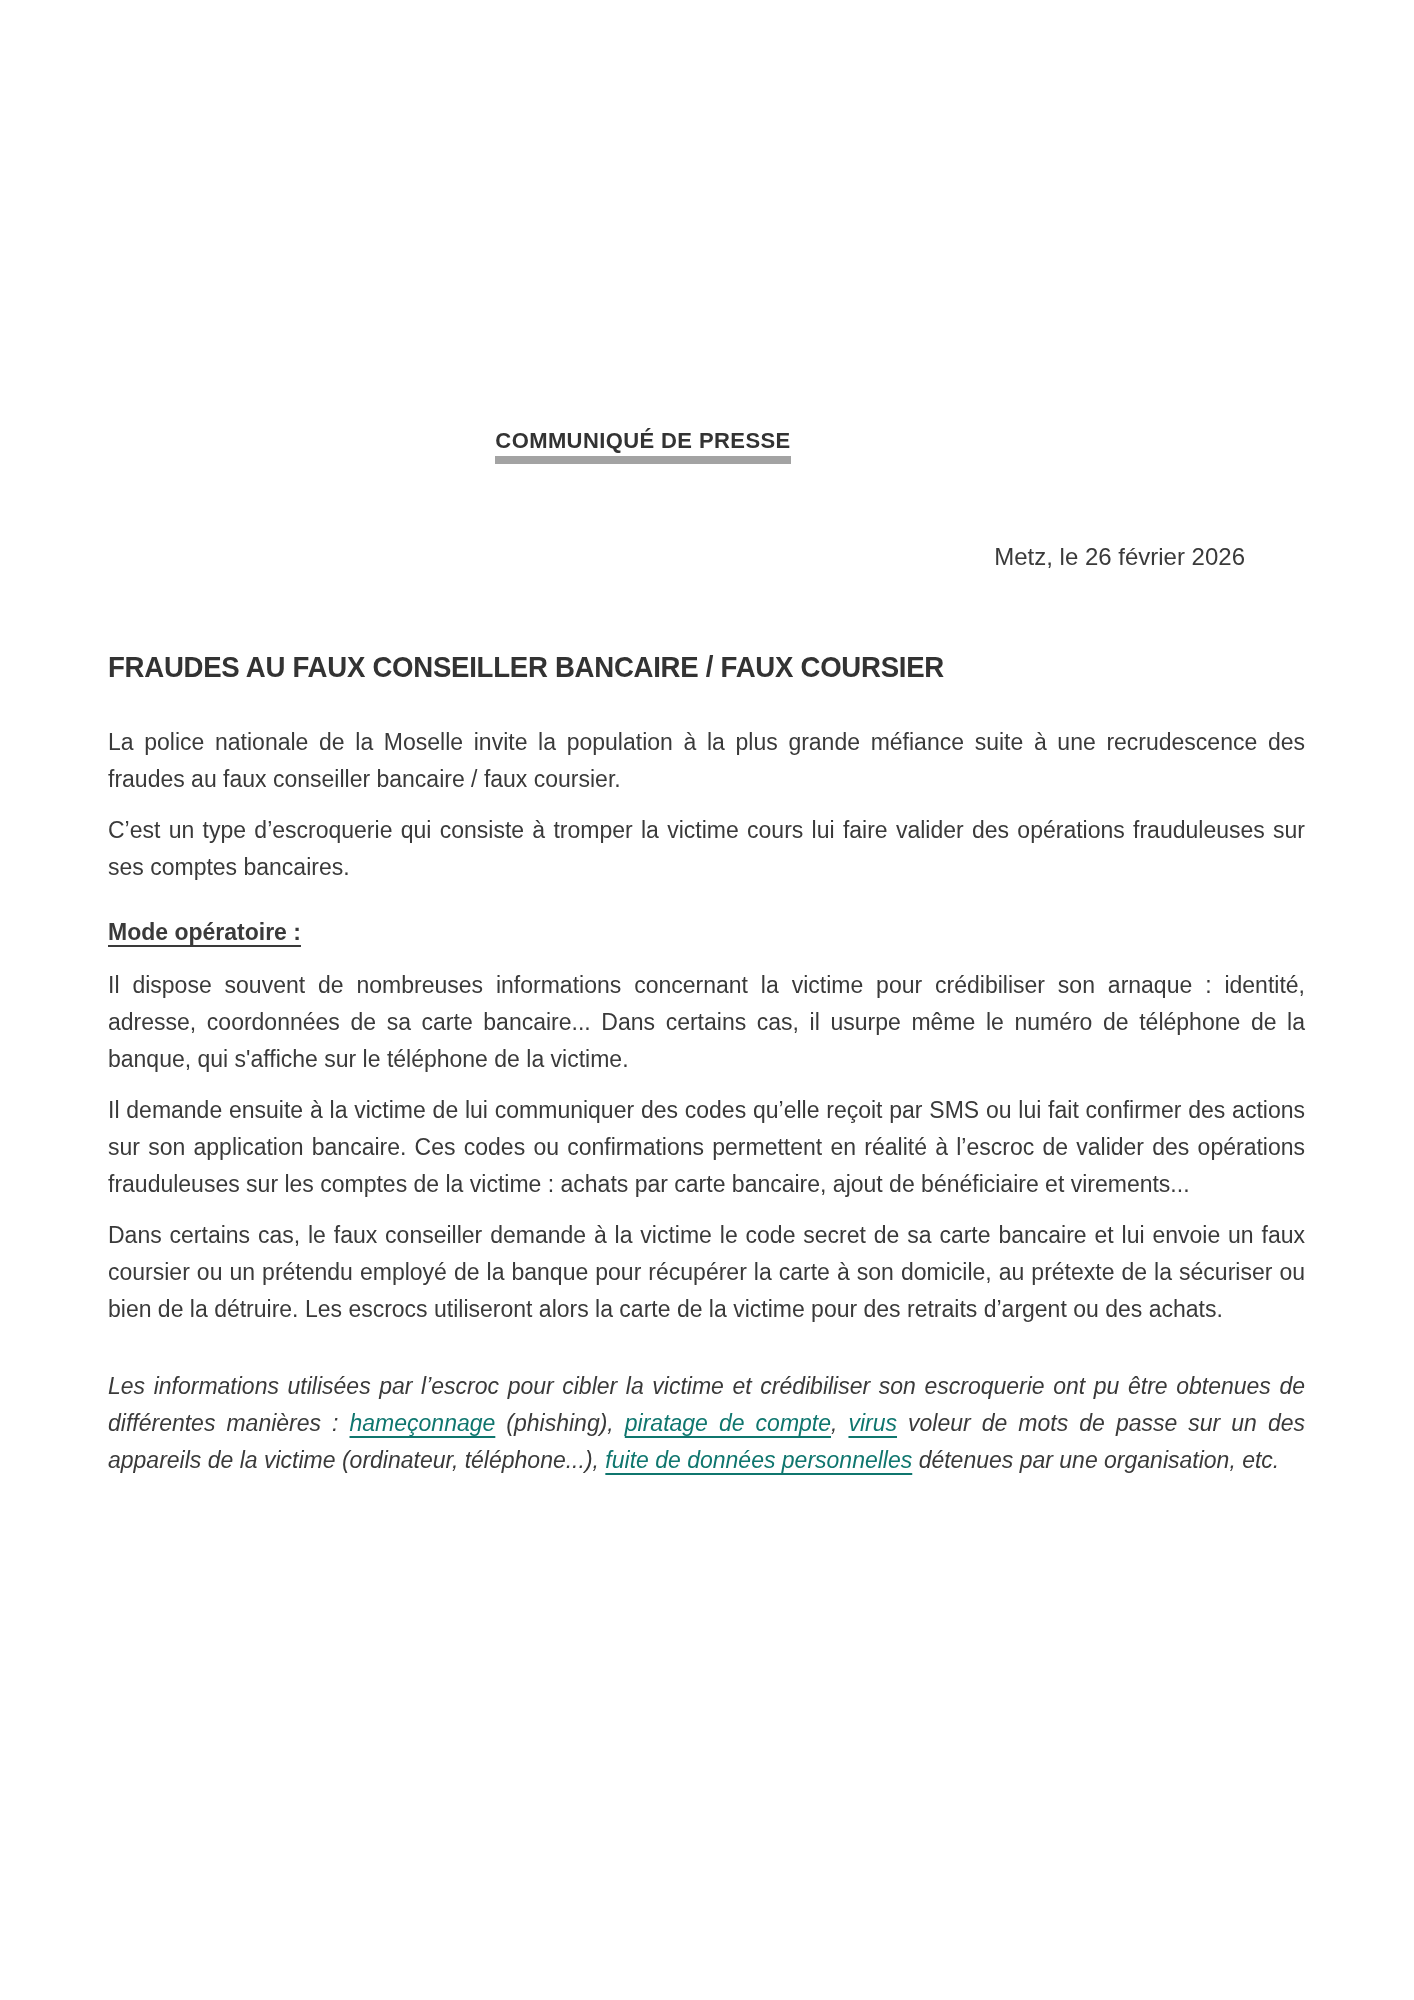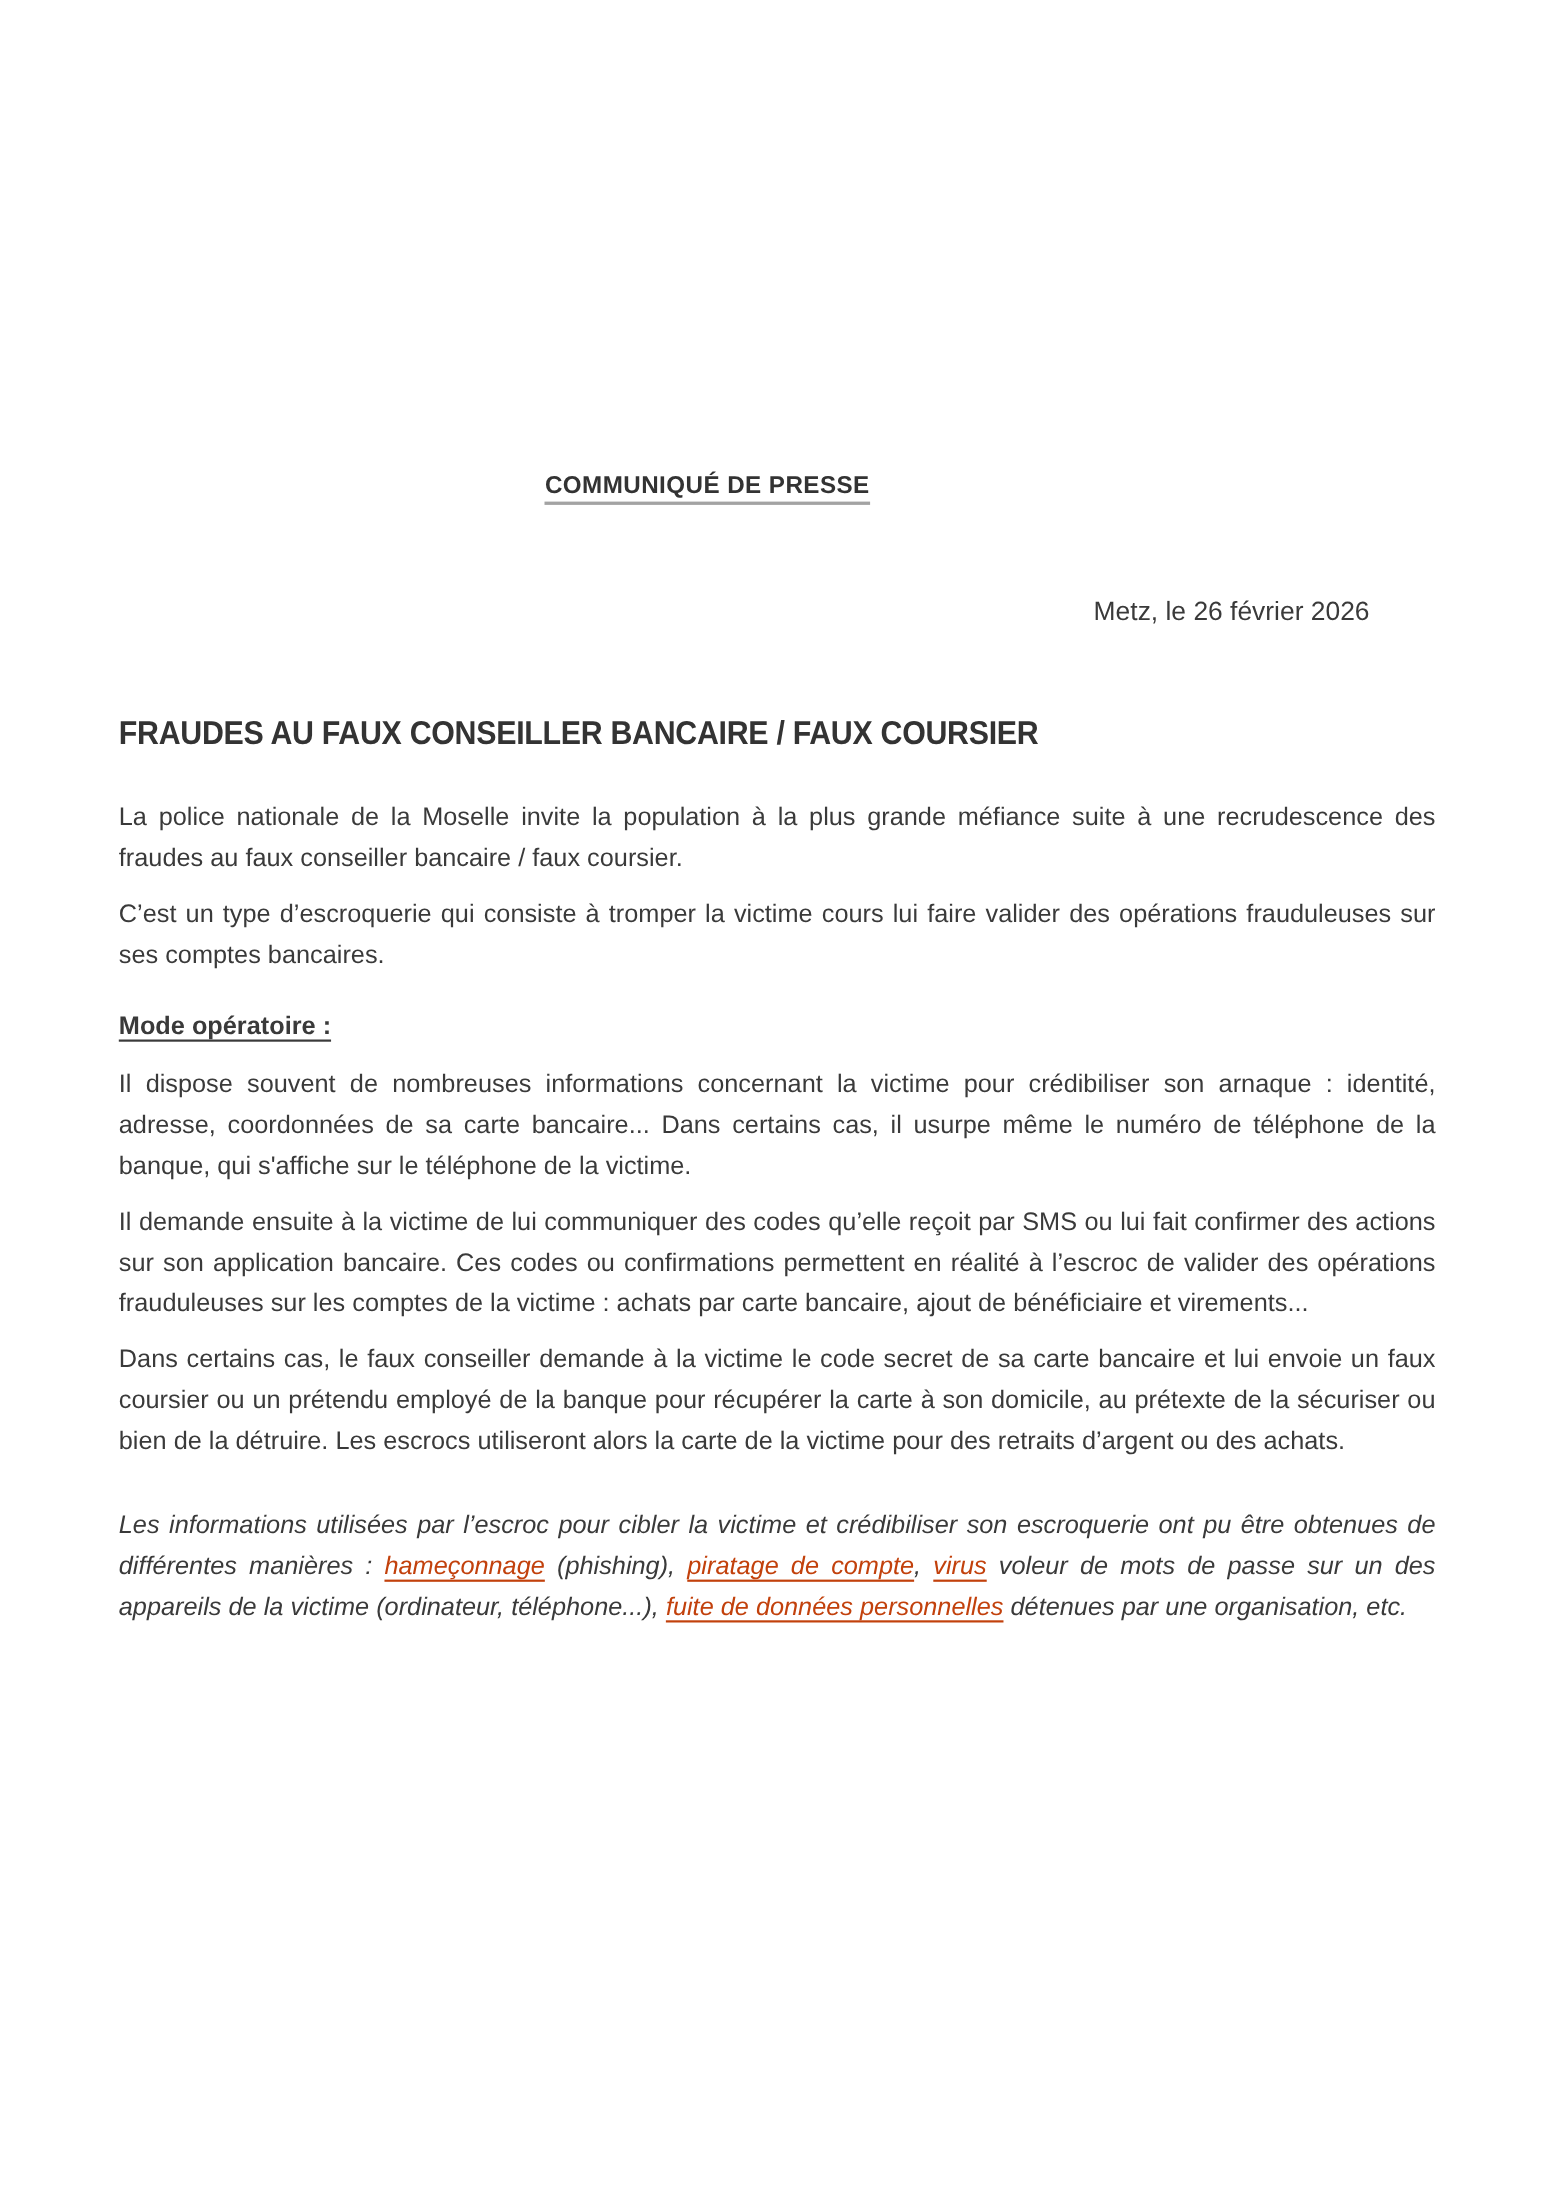--- a/index.html
+++ b/index.html
@@ -67,21 +67,21 @@
     left: 108px;
     width: 1070px;
     text-align: center;
   }
   .press-title {
     display: inline-block;
     font-weight: bold;
     font-size: 22px;
     letter-spacing: 0.4px;
     color: #333333;
-    border-bottom: 3px solid #a3a3a3;
+    border-bottom: 8px solid #a3a3a3;
     padding-bottom: 2px;
   }
   .dateline {
     position: absolute;
     top: 543px;
     right: 169px;
     font-size: 24px;
     color: #3a3a3a;
   }
   .main-heading {
@@ -116,21 +116,21 @@
     text-decoration: underline;
     text-underline-offset: 5px;
     margin: 28px 0 16px 0;
     font-size: 23px;
   }
   .final-note {
     margin-top: 40px !important;
     font-style: italic;
   }
   .final-note .doc-link {
-    color: #c2410c;
+    color: #0f766e;
     text-decoration: underline;
     text-underline-offset: 5px;
     cursor: pointer;
   }
 </style>
 </head>
 <body>
 
 <div class="page">
 

